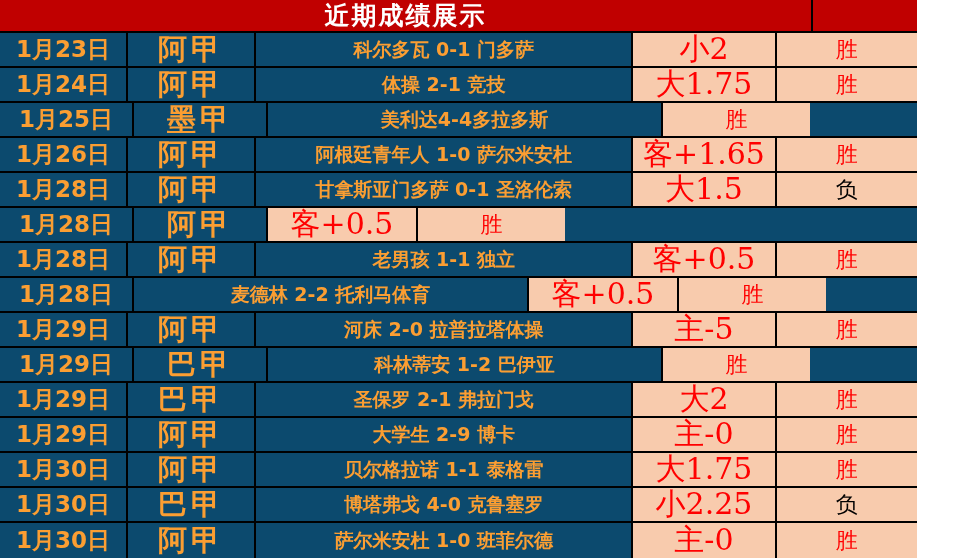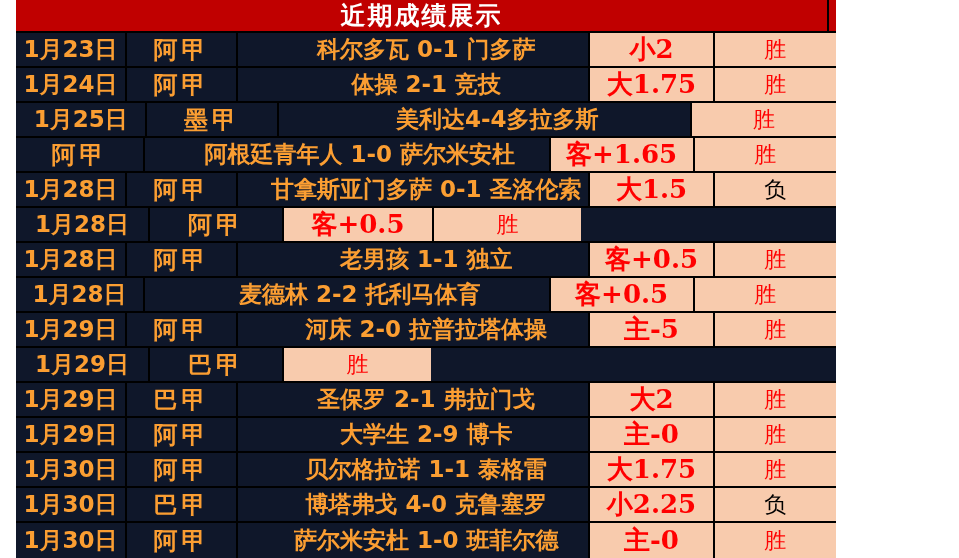--- a/index.html
+++ b/index.html
@@ -1,26 +1,25 @@
 <!DOCTYPE html>
 <html style="--header-bg: #C00000; --highlight-bg: #F8CBAD; --orange-text: #FB9E32; --red-text: #FF0000; --loss-text: #000000; --title-text: #FFFFFF; --border: #000000;"><head>
 <meta charset="utf-8">
 <style>
   html, body {
     margin: 0;
     padding: 0;
     background: #ffffff;
   }
   .table {
-    width: 820px;
+    width: 917px;
     height: 558px;
     overflow: hidden;
     background: #ffffff;
     font-family: "DejaVu Sans", sans-serif;
-    padding-left: 16px;
   }
   .header-row {
     display: flex;
     height: 33px;
     background: var(--header-bg, #C00000);
     border-bottom: 2px solid var(--border, #000000);
     box-sizing: border-box;
   }
   .header-title-cell {
     width: 813px;
@@ -36,21 +35,21 @@
     justify-content: center;
   }
   .header-empty-cell {
     flex: 1;
   }
   .row {
     display: flex;
     height: 35px;
     box-sizing: border-box;
     border-bottom: 2px solid var(--border, #000000);
-    background: #0f172a;
+    background: #0c4a6e;
   }
   .row:last-child { border-bottom: none; }
   .cell {
     box-sizing: border-box;
     display: flex;
     align-items: center;
     justify-content: center;
     white-space: nowrap;
     overflow: hidden;
   }
@@ -58,40 +57,38 @@
     width: 134px;
     border-right: 2px solid var(--border, #000000);
     color: var(--orange-text, #FB9E32);
     font-size: 23px;
     font-weight: bold;
   }
   .col-league {
     width: 134px;
     border-right: 2px solid var(--border, #000000);
     color: var(--orange-text, #FB9E32);
-    font-size: 24px;
+    font-size: 29px;
     font-weight: bold;
     letter-spacing: 4px;
   }
   .col-match {
     width: 395px;
     border-right: 2px solid var(--border, #000000);
     color: var(--orange-text, #FB9E32);
-    font-size: 23px;
-    font-weight: bold;
-    margin-left: 26px;
+    font-size: 19px;
+    font-weight: bold;
   }
   .col-line {
     width: 150px;
     border-right: 2px solid var(--border, #000000);
     background: var(--highlight-bg, #F8CBAD);
     color: var(--red-text, #FF0000);
     font-family: "DejaVu Serif", serif;
-    font-size: 26px;
-    font-weight: bold;
+    font-size: 30px;
   }
   .col-result {
     width: 147px;
     background: var(--highlight-bg, #F8CBAD);
     color: var(--red-text, #FF0000);
     font-family: "DejaVu Serif", serif;
     font-size: 22px;
   }
 </style>
 </head>
@@ -117,20 +114,21 @@
         <div class="cell col-line">大1.75</div>
         <div class="cell col-result" style="color: rgb(255, 0, 0);">胜</div>
       </div>
       <div class="row">
         <div class="cell col-date">1月25日</div>
         <div class="cell col-league">墨甲</div>
         <div class="cell col-match">美利达4-4多拉多斯</div>
         <div class="cell col-result" style="color: rgb(255, 0, 0);">胜</div>
       </div>
       <div class="row">
+        <div class="cell col-date">1月26日</div>
         <div class="cell col-league">阿甲</div>
         <div class="cell col-match">阿根廷青年人 1-0 萨尔米安杜</div>
         <div class="cell col-line">客+1.65</div>
         <div class="cell col-result" style="color: rgb(255, 0, 0);">胜</div>
       </div>
       <div class="row">
         <div class="cell col-date">1月28日</div>
         <div class="cell col-league">阿甲</div>
         <div class="cell col-match">甘拿斯亚门多萨 0-1 圣洛伦索</div>
         <div class="cell col-line">大1.5</div>
@@ -158,20 +156,21 @@
       <div class="row">
         <div class="cell col-date">1月29日</div>
         <div class="cell col-league">阿甲</div>
         <div class="cell col-match">河床 2-0 拉普拉塔体操</div>
         <div class="cell col-line">主-5</div>
         <div class="cell col-result" style="color: rgb(255, 0, 0);">胜</div>
       </div>
       <div class="row">
         <div class="cell col-date">1月29日</div>
         <div class="cell col-league">巴甲</div>
+        <div class="cell col-match">科林蒂安 1-2 巴伊亚</div>
         <div class="cell col-result" style="color: rgb(255, 0, 0);">胜</div>
       </div>
       <div class="row">
         <div class="cell col-date">1月29日</div>
         <div class="cell col-league">巴甲</div>
         <div class="cell col-match">圣保罗 2-1 弗拉门戈</div>
         <div class="cell col-line">大2</div>
         <div class="cell col-result" style="color: rgb(255, 0, 0);">胜</div>
       </div>
       <div class="row">

